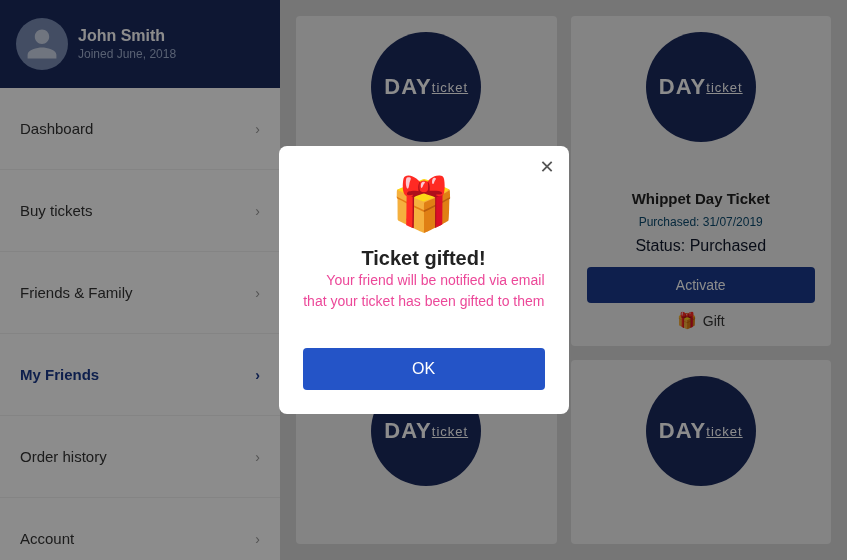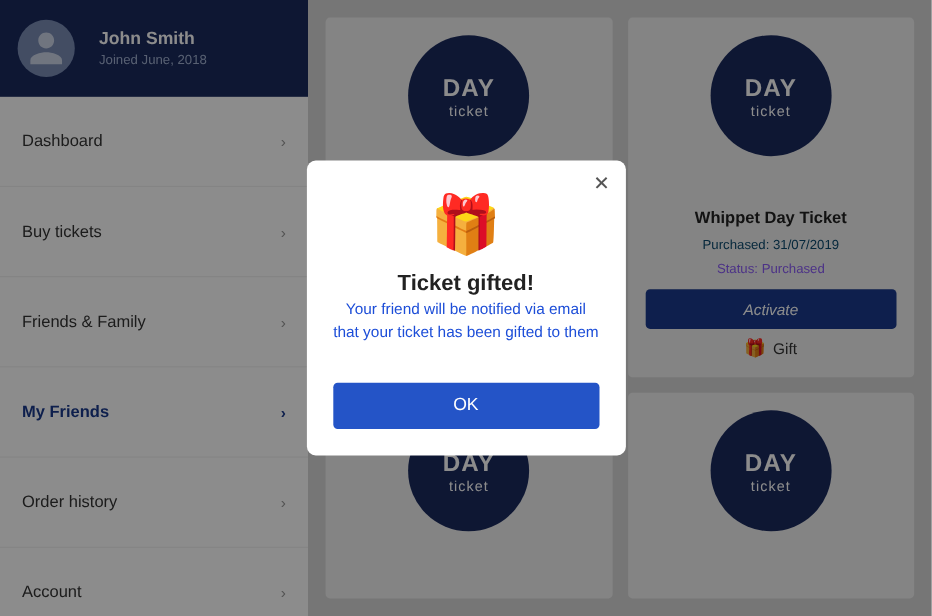--- a/index.html
+++ b/index.html
@@ -27,21 +27,21 @@
       display: flex;
       flex-direction: column;
       height: 100%;
     }
 
     .sidebar-header {
       background: #1a2a5e;
       padding: 18px 16px;
       display: flex;
       align-items: center;
-      gap: 22px;
+      gap: 10px;
     }
 
     .sidebar-avatar {
       width: 52px;
       height: 52px;
       border-radius: 50%;
       background: #7a8db5;
       display: flex;
       align-items: center;
       justify-content: center;
@@ -123,66 +123,66 @@
       padding: 16px;
       gap: 8px;
     }
 
     .ticket-badge {
       width: 110px;
       height: 110px;
       border-radius: 50%;
       background: #1a2a5e;
       display: flex;
-      flex-direction: column;
+      flex-direction: row;
       align-items: center;
       justify-content: center;
       color: white;
     }
 
     .ticket-badge .day-text {
       font-size: 22px;
       font-weight: bold;
       letter-spacing: 1px;
     }
 
     .ticket-badge .ticket-text {
       font-size: 13px;
       letter-spacing: 1px;
+      text-decoration: underline;
     }
 
     .ticket-name {
       font-size: 15px;
       font-weight: bold;
       color: #222;
       text-align: center;
       margin-top: 40px;
     }
 
     .ticket-purchased {
       font-size: 12px;
       color: #0c4a6e;
     }
 
     .ticket-status {
-      font-size: 12px;
-      color: #8b5cf6;
+      font-size: 16px;
+      color: #0f172a;
     }
 
     .activate-btn {
       background: #1a3a8c;
       color: white;
       border: none;
       border-radius: 4px;
       padding: 10px 40px;
       font-size: 14px;
       cursor: pointer;
       width: 100%;
       margin-top: 4px;
-      font-style: italic;
     }
 
     .gift-row {
       display: flex;
       align-items: center;
       gap: 6px;
       cursor: pointer;
       color: #333;
       font-size: 14px;
     }
@@ -233,23 +233,24 @@
     }
 
     .modal-title {
       font-size: 20px;
       font-weight: bold;
       color: #222;
     }
 
     .modal-message {
       font-size: 14px;
-      color: #1d4ed8;
+      color: #ec4899;
       line-height: 1.5;
       margin-bottom: 36px;
+      text-align: right;
     }
 
     .modal-ok-btn {
       background: #2454c7;
       color: white;
       border: none;
       border-radius: 4px;
       padding: 12px 0;
       width: 100%;
       font-size: 16px;

